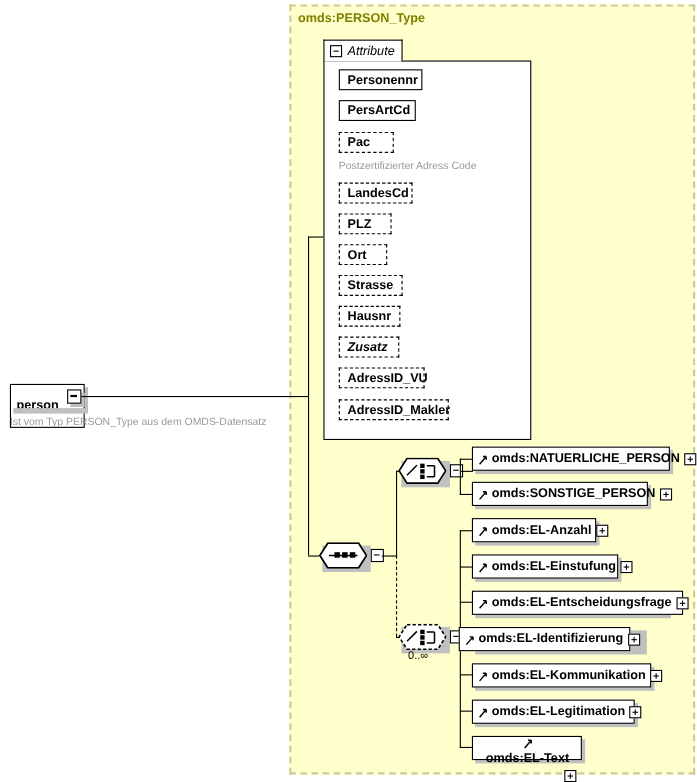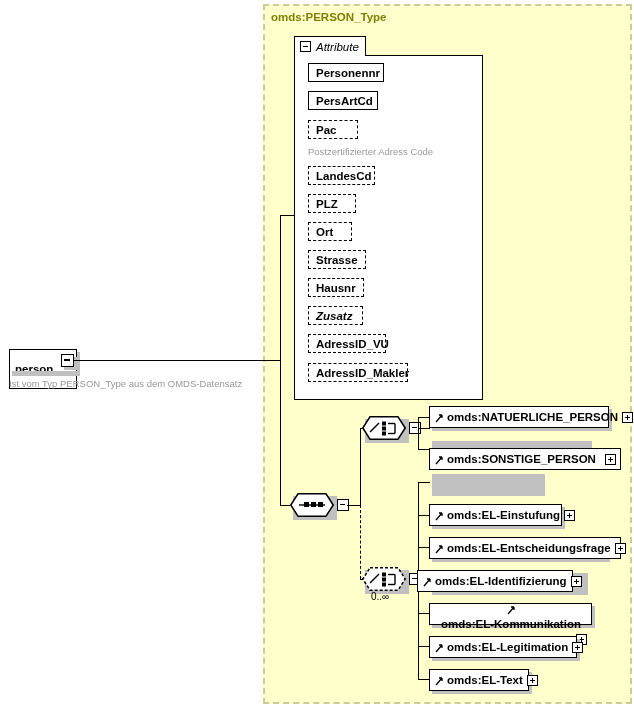--- a/index.html
+++ b/index.html
@@ -262,21 +262,21 @@
     <span class="refarrow">
       <svg width="8" height="10" viewBox="0 0 8 10">
           <path d="M1,9 L7,2 M7,2 L4,2 M7,2 L7,5" stroke="#000" stroke-width="1.3" fill="none"></path>
         </svg>
     </span>
     <span class="elem-label">omds:NATUERLICHE_PERSON</span>
     <span class="toggle plus" style="margin-left:auto;"></span>
   </div>
 
   <div class="shadow-generic" style="left:432px;top:441px;width:160px;height:22px;"></div>
-  <div class="elem-box" style="left:429px;top:448px;width:192px;">
+  <div class="elem-box" style="left:429px;top:438px;width:160px;">
     <span class="refarrow">
       <svg width="8" height="10" viewBox="0 0 8 10">
           <path d="M1,9 L7,2 M7,2 L4,2 M7,2 L7,5" stroke="#000" stroke-width="1.3" fill="none"></path>
         </svg>
     </span>
     <span class="elem-label">omds:SONSTIGE_PERSON</span>
     <span class="toggle plus" style="margin-left:auto;"></span>
   </div>
 
   <div class="conn" style="left:362px;top:567px;">
@@ -301,20 +301,29 @@
 
   <div class="ln h" style="left:418px;top:482px;width:12px;"></div>
   <div class="ln h" style="left:418px;top:515px;width:12px;"></div>
   <div class="ln h" style="left:418px;top:547px;width:12px;"></div>
   <div class="ln h" style="left:418px;top:580px;width:12px;"></div>
   <div class="ln h" style="left:418px;top:613px;width:12px;"></div>
   <div class="ln h" style="left:418px;top:646px;width:12px;"></div>
   <div class="ln h" style="left:418px;top:679px;width:12px;"></div>
 
   <div class="shadow-generic" style="left:432px;top:474px;width:113px;height:22px;"></div>
+  <div class="elem-box" style="left:429px;top:471px;width:113px;">
+    <span class="refarrow">
+      <svg width="8" height="10" viewBox="0 0 8 10">
+          <path d="M1,9 L7,2 M7,2 L4,2 M7,2 L7,5" stroke="#000" stroke-width="1.3" fill="none"></path>
+        </svg>
+    </span>
+    <span class="elem-label">omds:EL-Anzahl</span>
+    <span class="toggle plus" style="margin-left:auto;"></span>
+  </div>
 
   <div class="shadow-generic" style="left:432px;top:507px;width:133px;height:22px;"></div>
   <div class="elem-box" style="left:429px;top:504px;width:133px;">
     <span class="refarrow">
       <svg width="8" height="10" viewBox="0 0 8 10">
           <path d="M1,9 L7,2 M7,2 L4,2 M7,2 L7,5" stroke="#000" stroke-width="1.3" fill="none"></path>
         </svg>
     </span>
     <span class="elem-label">omds:EL-Einstufung</span>
     <span class="toggle plus" style="margin-left:auto;"></span>
@@ -336,21 +345,21 @@
     <span class="refarrow">
       <svg width="8" height="10" viewBox="0 0 8 10">
           <path d="M1,9 L7,2 M7,2 L4,2 M7,2 L7,5" stroke="#000" stroke-width="1.3" fill="none"></path>
         </svg>
     </span>
     <span class="elem-label">omds:EL-Identifizierung</span>
     <span class="toggle plus" style="margin-left:auto;"></span>
   </div>
 
   <div class="shadow-generic" style="left:432px;top:606px;width:163px;height:22px;"></div>
-  <div class="elem-box" style="left:429px;top:603px;width:163px;flex-direction:column;">
+  <div class="elem-box" style="left:429px;top:603px;width:163px;">
     <span class="refarrow">
       <svg width="8" height="10" viewBox="0 0 8 10">
           <path d="M1,9 L7,2 M7,2 L4,2 M7,2 L7,5" stroke="#000" stroke-width="1.3" fill="none"></path>
         </svg>
     </span>
     <span class="elem-label">omds:EL-Kommunikation</span>
     <span class="toggle plus" style="margin-left:auto;"></span>
   </div>
 
   <div class="shadow-generic" style="left:432px;top:639px;width:148px;height:22px;"></div>
@@ -358,21 +367,21 @@
     <span class="refarrow">
       <svg width="8" height="10" viewBox="0 0 8 10">
           <path d="M1,9 L7,2 M7,2 L4,2 M7,2 L7,5" stroke="#000" stroke-width="1.3" fill="none"></path>
         </svg>
     </span>
     <span class="elem-label">omds:EL-Legitimation</span>
     <span class="toggle plus" style="margin-left:auto;"></span>
   </div>
 
   <div class="shadow-generic" style="left:432px;top:672px;width:100px;height:22px;"></div>
-  <div class="elem-box" style="left:429px;top:669px;width:100px;">
+  <div class="elem-box" style="left:429px;top:669px;width:100px;flex-direction:column;">
     <span class="refarrow">
       <svg width="8" height="10" viewBox="0 0 8 10">
           <path d="M1,9 L7,2 M7,2 L4,2 M7,2 L7,5" stroke="#000" stroke-width="1.3" fill="none"></path>
         </svg>
     </span>
     <span class="elem-label">omds:EL-Text</span>
     <span class="toggle plus" style="margin-left:auto;"></span>
   </div>
 
 </div>

